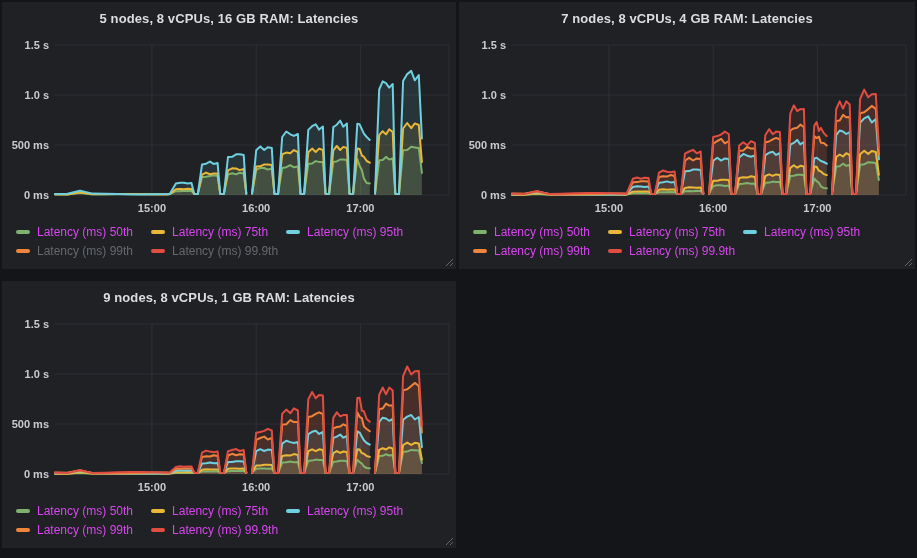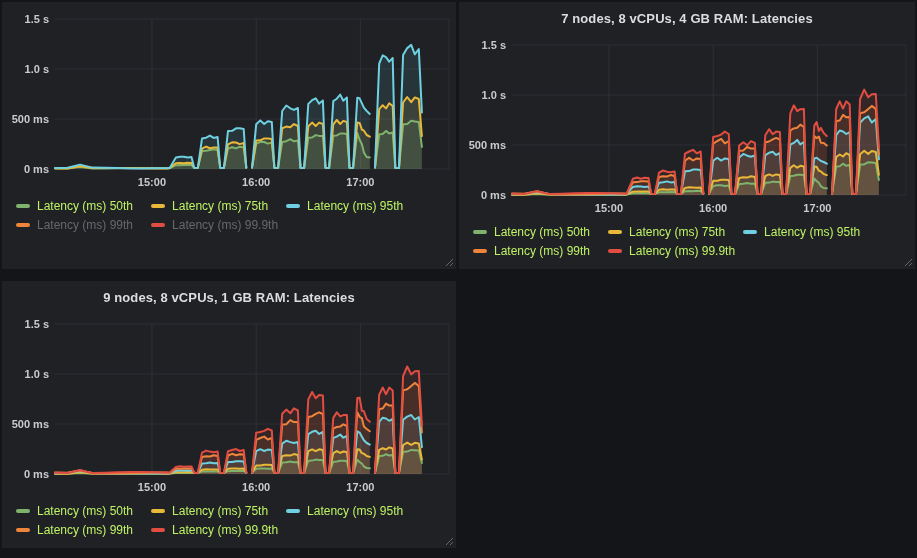--- a/index.html
+++ b/index.html
@@ -30,30 +30,31 @@
     cursor:pointer;
     letter-spacing:.1px;
   }
   svg.chart{display:block;margin-top:7px;}
   .tickY{fill:#c9cbce;font-size:11px;font-weight:600;}
   .tickX{fill:#c9cbce;font-size:11px;font-weight:600;}
   .legend{padding-left:14px;margin-top:3px;}
   .lrow{display:flex;align-items:center;height:19px;}
   .li{display:flex;align-items:center;margin-right:18px;cursor:pointer;}
   .sw{width:14px;height:4px;border-radius:2px;margin-right:7px;flex:none;}
-  .lbl{font-size:12px;color:#bef264;white-space:nowrap;}
+  .lbl{font-size:12px;color:#d946ef;white-space:nowrap;}
   .lbl.dim{color:#66686c;}
   .resize{position:absolute;right:2px;bottom:2px;width:9px;height:9px;cursor:nwse-resize;opacity:.75;}
 </style>
 </head>
 <body>
 
 <div class="grid">
 
   <div class="panel">
+    <div class="panel-title">5 nodes, 8 vCPUs, 16 GB RAM: Latencies</div>
     <svg class="chart" width="454" height="184" viewBox="0 0 454 184">
         <line x1="53" x2="447" y1="160" y2="160" stroke="#3a3d42" stroke-opacity="0.55" stroke-width="1"></line>
         <text x="47" y="164" text-anchor="end" class="tickY">0 ms</text>
         <line x1="53" x2="447" y1="110" y2="110" stroke="#3a3d42" stroke-opacity="0.55" stroke-width="1"></line>
         <text x="47" y="114" text-anchor="end" class="tickY">500 ms</text>
         <line x1="53" x2="447" y1="60" y2="60" stroke="#3a3d42" stroke-opacity="0.55" stroke-width="1"></line>
         <text x="47" y="64" text-anchor="end" class="tickY">1.0 s</text>
         <line x1="53" x2="447" y1="10" y2="10" stroke="#3a3d42" stroke-opacity="0.55" stroke-width="1"></line>
         <text x="47" y="14" text-anchor="end" class="tickY">1.5 s</text>
         <line x1="149.9365079365079" x2="149.9365079365079" y1="10" y2="160" stroke="#3a3d42" stroke-opacity="0.55" stroke-width="1"></line>

